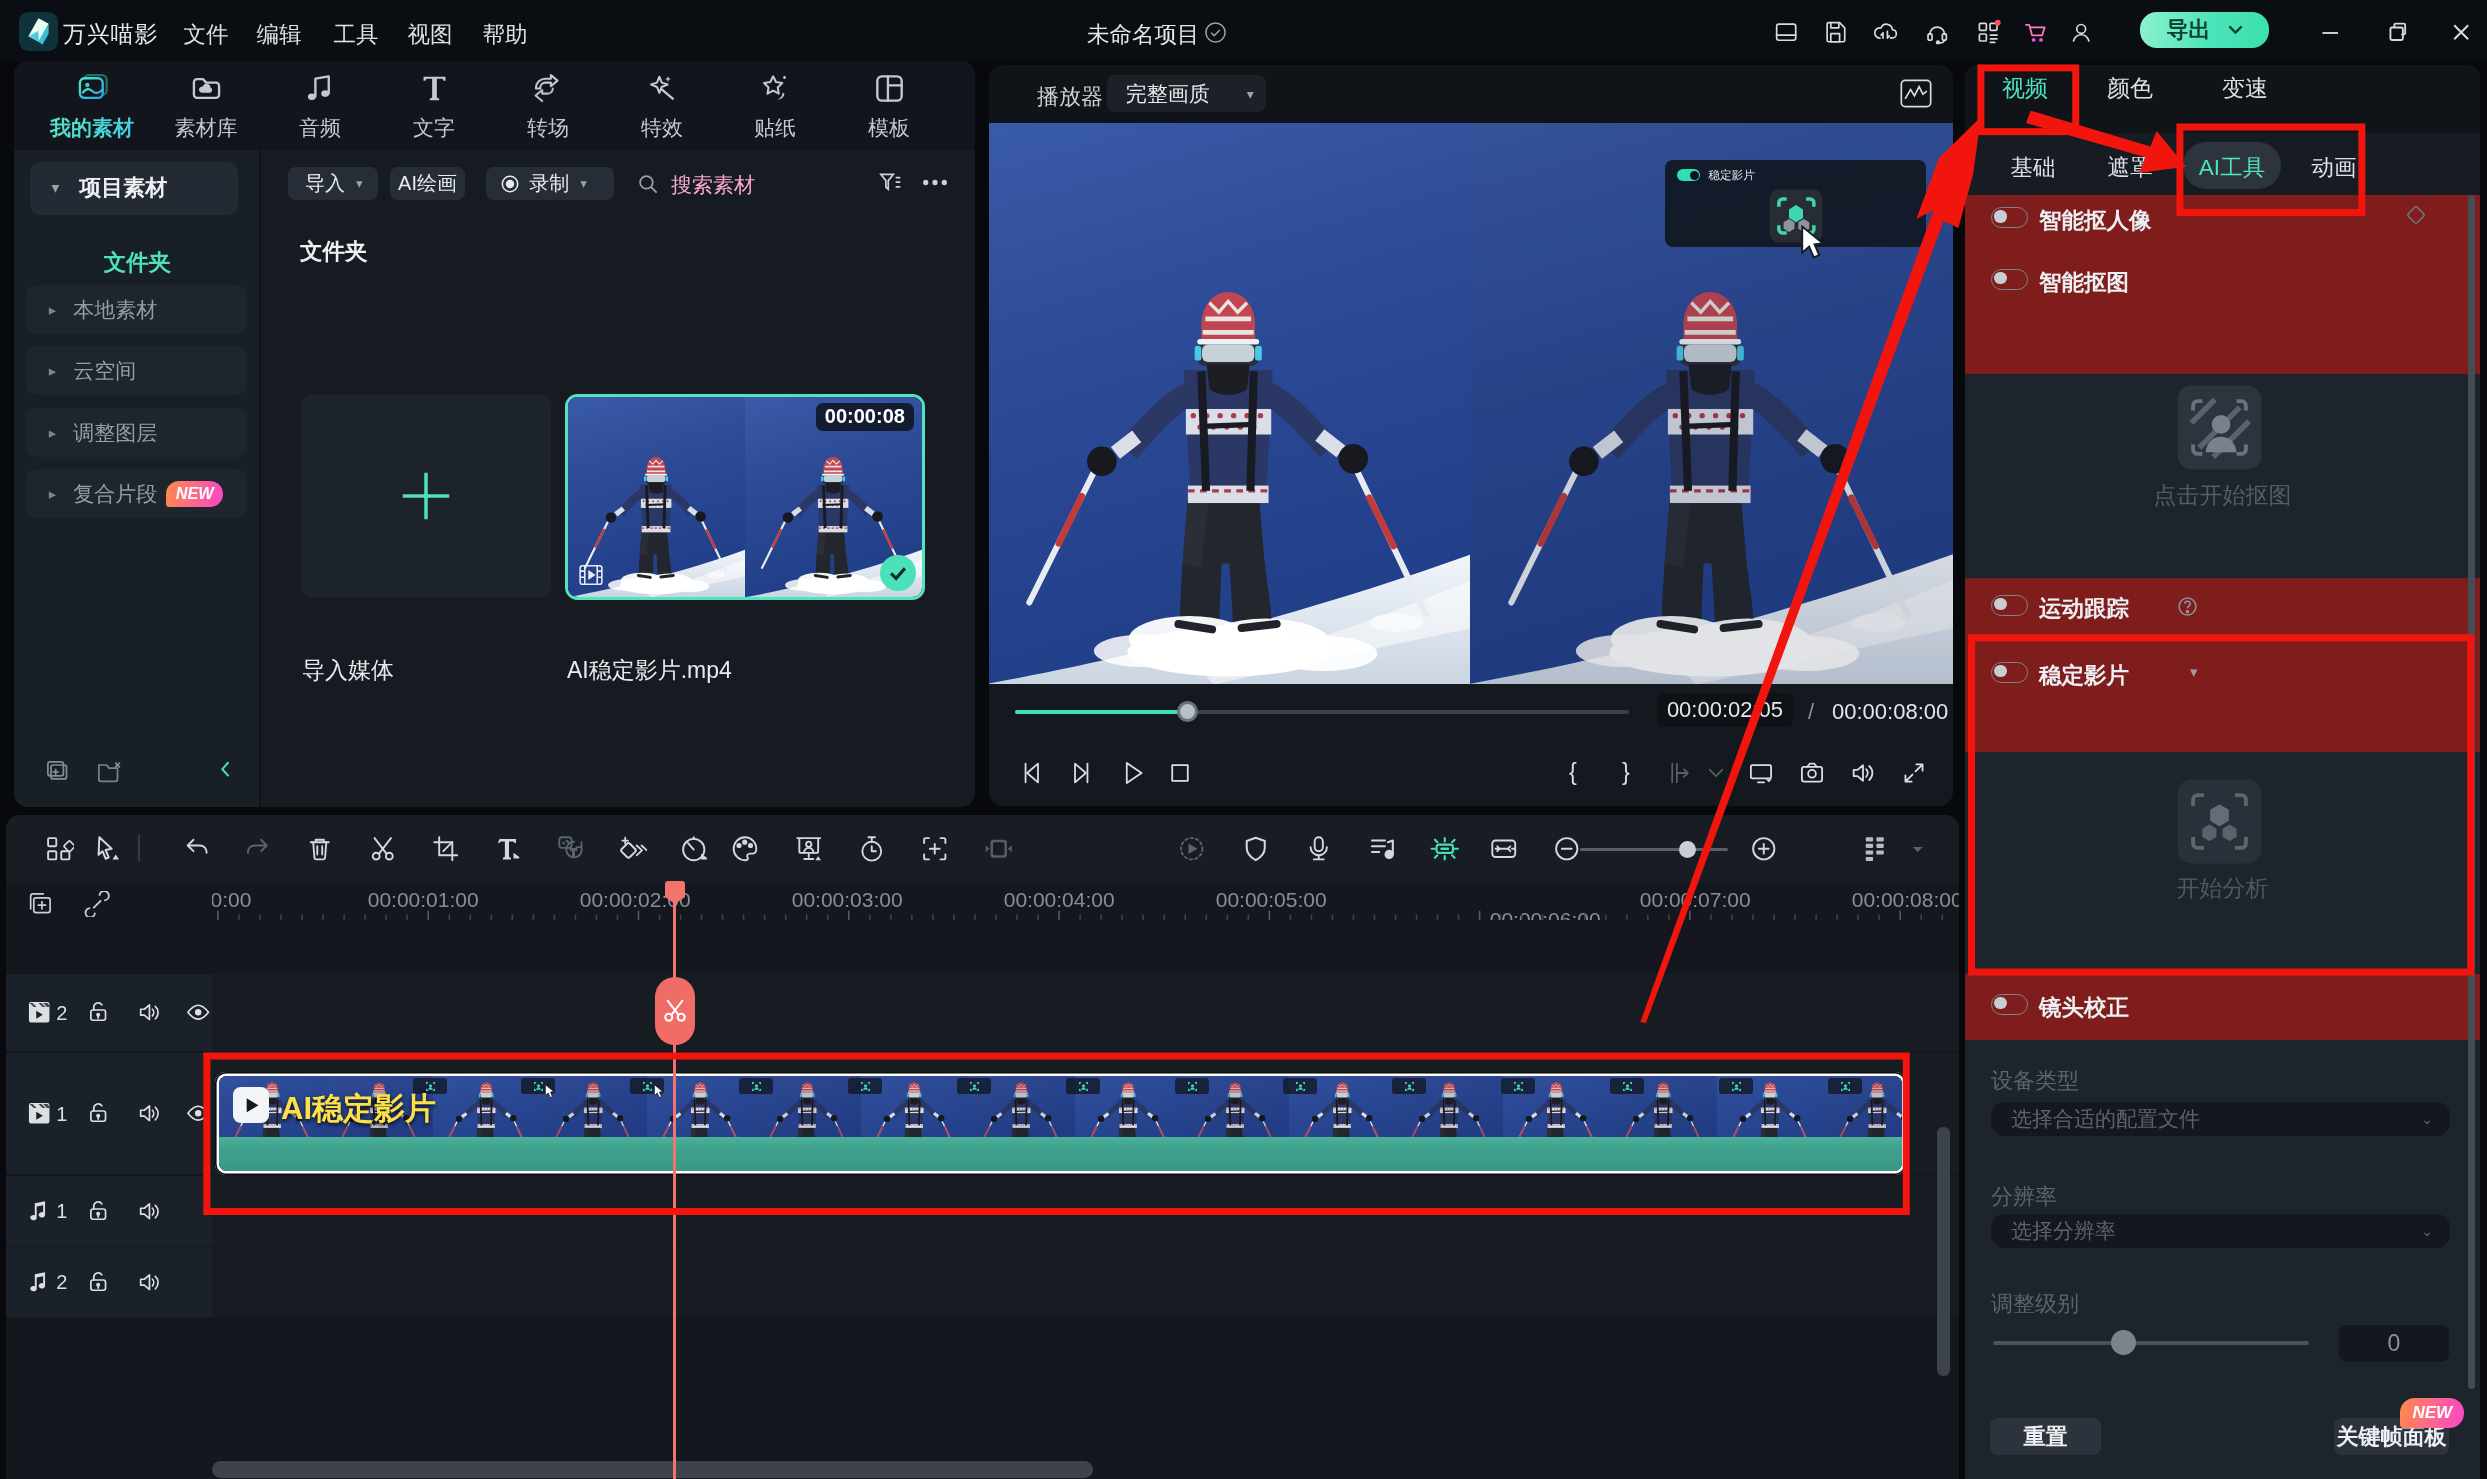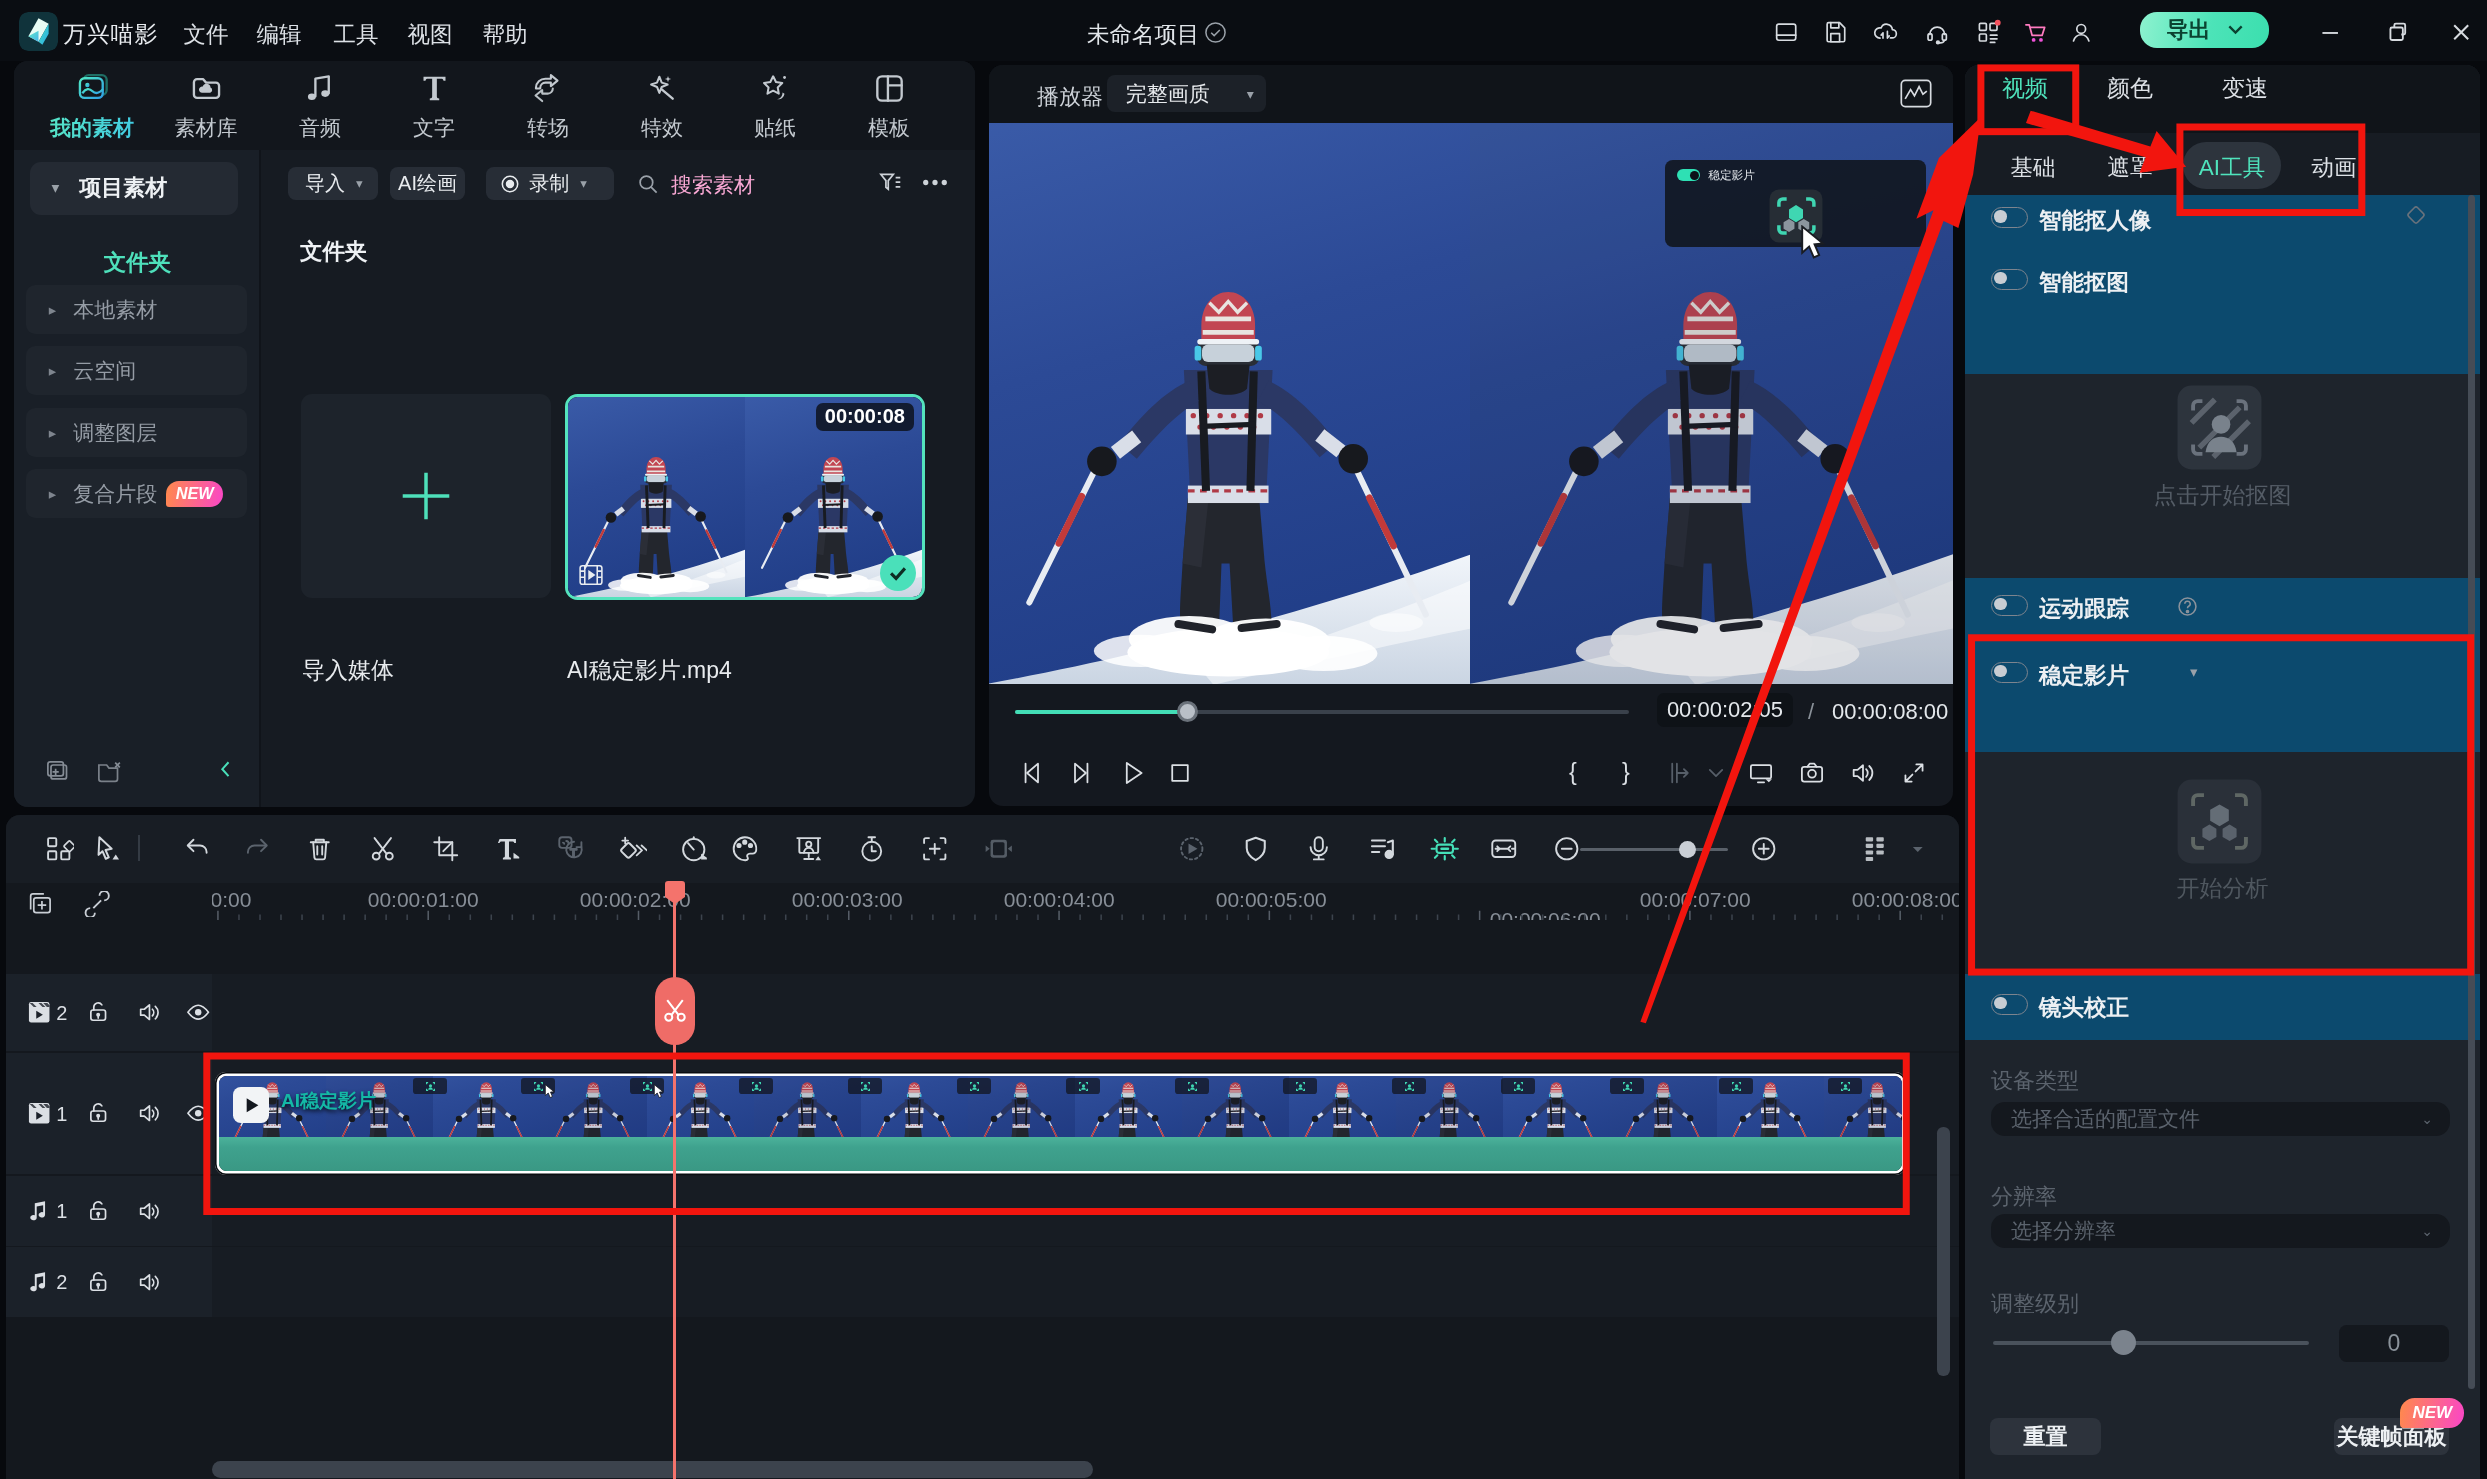--- a/index.html
+++ b/index.html
@@ -104,42 +104,42 @@
   
   #clip { position:absolute; left:209px; top:257px; width:1691px; height:103px; border-radius:11px;
      background:#fff; box-shadow:0 0 0 1.6px #0a0d11 inset; }
   #clip-inner { position:absolute; left:3.9px; top:3.9px; right:3.9px; bottom:3.9px; border-radius:7.8px; overflow:hidden; background:#0c0f14; }
   #filmstrip { position:absolute; left:0; top:0; width:100%; height:61px; display:flex; overflow:hidden; }
   #filmstrip svg { flex:0 0 auto; }
   #clip-audio { position:absolute; left:0; top:61px; width:100%; height:34px;
      background:linear-gradient(180deg,#4cb29b 0%,#3fa28e 30%,#3a9884 100%); }
   #clip-playchip { position:absolute; left:14px; top:11px; width:36px; height:36px; border-radius:7.8px; background:#f2f4f6;
      display:flex; align-items:center; justify-content:center; }
-  #clip-label { position:absolute; left:62px; top:12.4px; font-size:19px; font-weight:bold; color:#14b8a6; text-shadow:0 1.6px 4.7px rgba(0,0,0,.85); }
+  #clip-label { position:absolute; left:62px; top:12.4px; font-size:31px; font-weight:bold; color:#fde047; text-shadow:0 1.6px 4.7px rgba(0,0,0,.85); }
   .strip-chip { position:absolute; top:2.3px; width:34px; height:16.3px; background:rgba(16,20,26,.72); border-radius:3.1px;
      display:flex; align-items:center; justify-content:center; }
   
   #playhead-line { position:absolute; left:673px; top:882px; width:3.1px; height:597px; background:#f4736c; }
   #playhead-marker { position:absolute; left:665px; top:881px; width:20px; height:15.5px; background:#f4736c; border-radius:3.1px 3.1px 0 0; }
   #playhead-marker::after { content:""; position:absolute; left:0; top:15.5px; border-left:10px solid transparent; border-right:10px solid transparent; border-top:7.8px solid #f4736c; }
   #scissors-pill { position:absolute; left:655px; top:977px; width:40px; height:68px; border-radius:20px; background:#ef6c67;
      display:flex; align-items:center; justify-content:center; color:#fff; }
   #tl-hscroll { position:absolute; left:206px; top:646px; width:881px; height:17px; border-radius:8.6px; background:#3c434d; }
   #tl-vscroll { position:absolute; left:1931px; top:312px; width:12.4px; height:249px; border-radius:6.2px; background:#3c434d; }
   
   #right-panel { left:1965px; top:65px; width:515px; height:1415px; background:#1e242c; overflow:hidden; border-radius:14px 14px 0 0; }
   #rp-tabs { position:absolute; left:0; top:0; width:100%; height:68px; background:#101419; }
   .rp-tab { position:absolute; top:8px; font-size:23px; color:#dde1e6; transform:translateX(-50%); }
   .rp-tab.active { color:#4fe3bc; }
   #rp-subtabs { position:absolute; left:0; top:68px; width:100%; height:62px; background:#171c23; }
   .rp-subtab { position:absolute; top:18.7px; font-size:22.5px; color:#dde1e6; transform:translateX(-50%); }
   #rp-subtab-pill { position:absolute; left:218px; top:8.6px; width:98px; height:47px; border-radius:23px; background:#2d343d; }
   .rp-subtab.active { color:#4fe3bc; }
   .rp-section { position:absolute; left:0; width:100%; }
-  .sec-light { background:#0c4a6e; }
+  .sec-light { background:#7f1d1d; }
   .sec-dark { background:#1e242c; }
   .toggle { position:absolute; width:37px; height:21px; border-radius:11px; border:1.9px solid #7d848e; }
   .toggle::after { content:""; position:absolute; left:2.3px; top:2.1px; width:12.4px; height:12.4px; border-radius:50%; background:#c8cdd3; }
   .tgl-lbl { position:absolute; font-size:22.5px; font-weight:bold; color:#edf0f3; }
   #rp-scroll { position:absolute; left:503px; top:130px; width:7px; height:1194px; border-radius:3.9px; background:#454c56; }
   .rp-dd { position:absolute; left:26px; width:459px; height:34px; border-radius:14px; background:#14181e; display:flex; align-items:center; }
   .rp-dd .lbl { margin-left:20px; font-size:21px; color:#5b636d; }
   .rp-dd .caret { position:absolute; right:17px; color:#5b636d; font-size:14px; }
   .rp-field-lbl { position:absolute; left:26px; font-size:22px; color:#5b636d; }
   #adj-slider-track { position:absolute; left:28px; top:1276px; width:316px; height:3.9px; border-radius:2.3px; background:#4a525c; }

